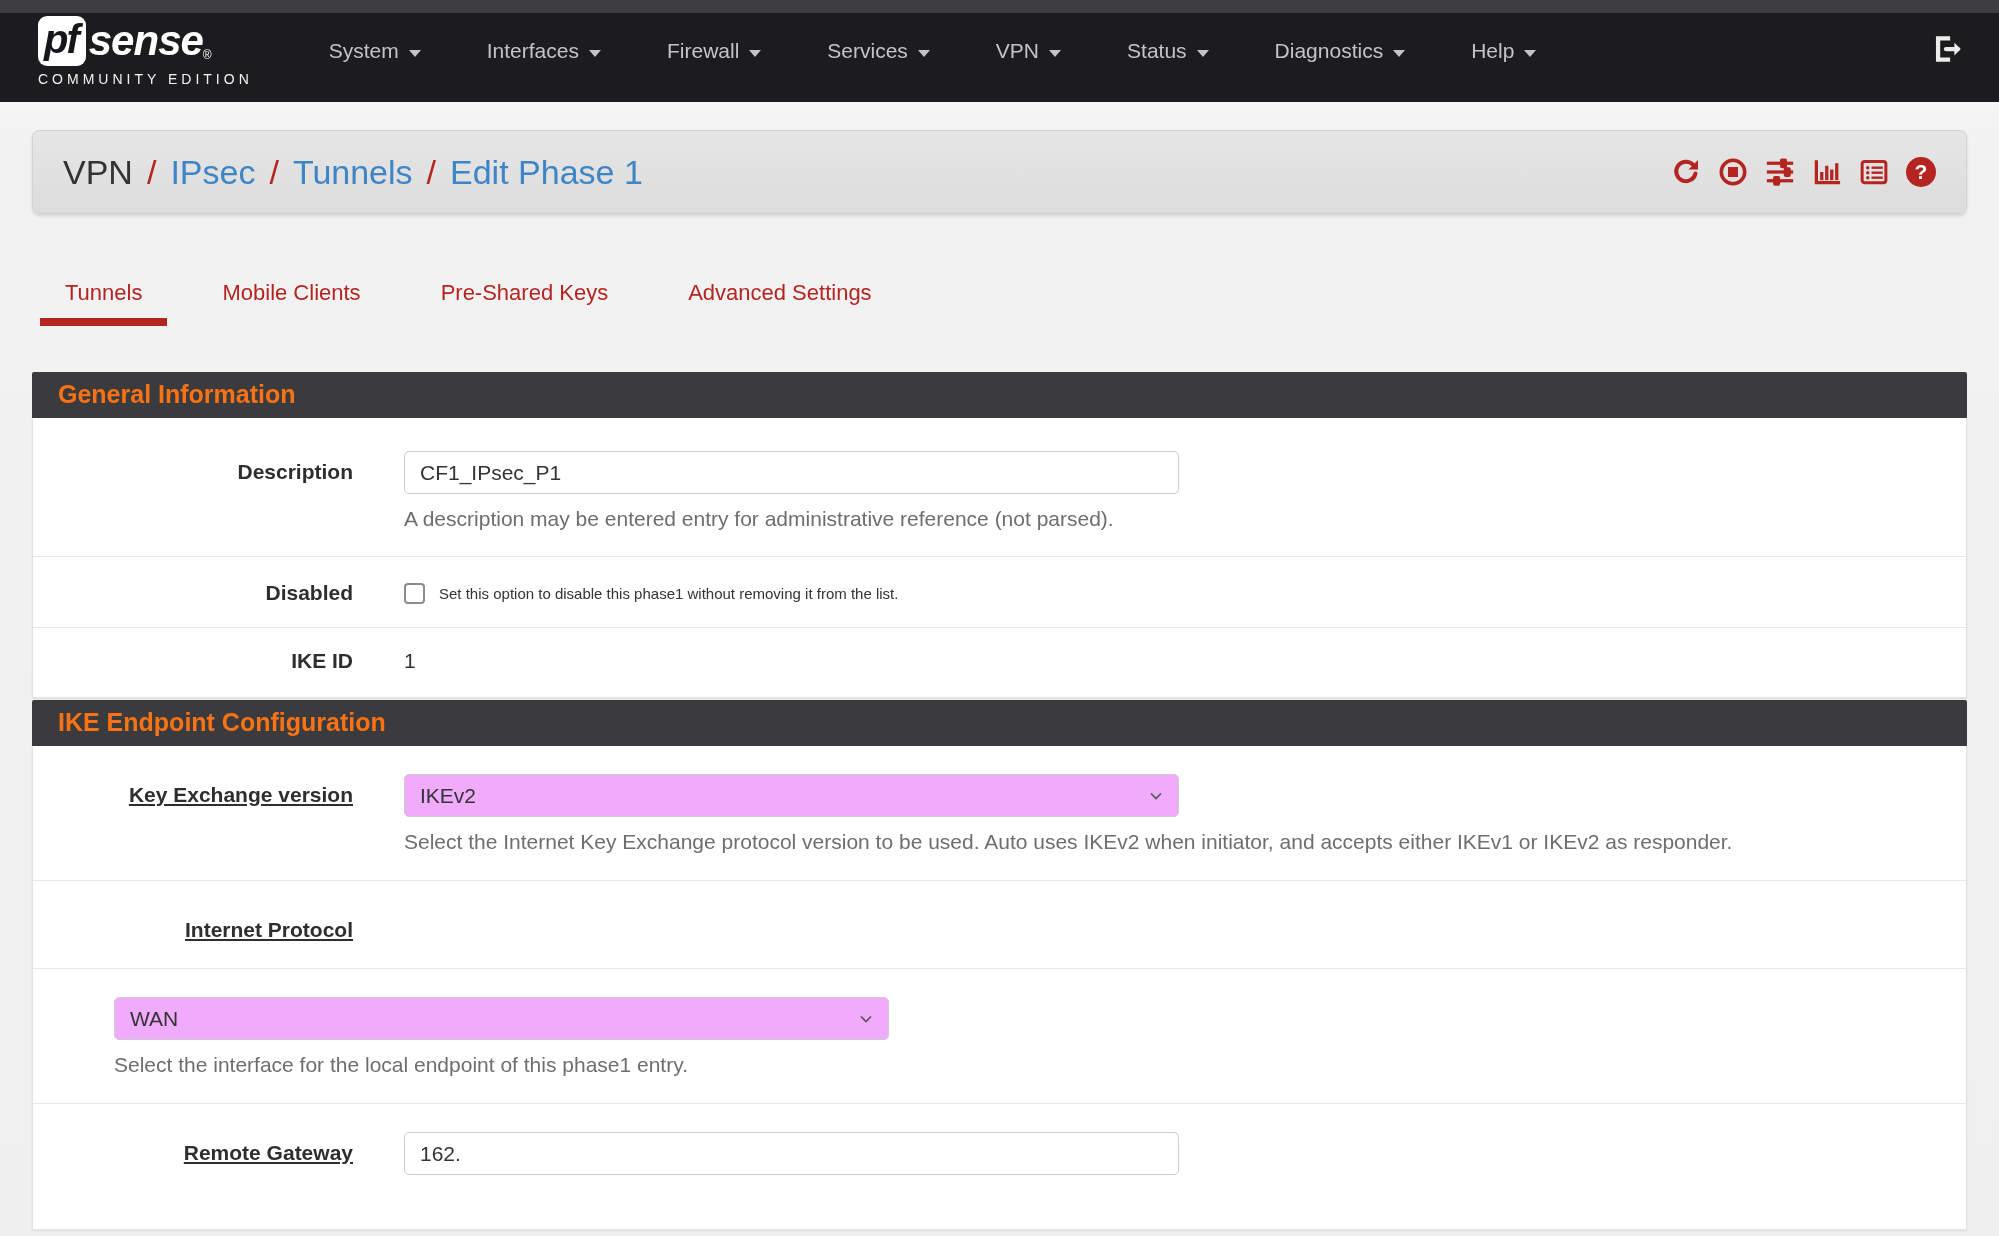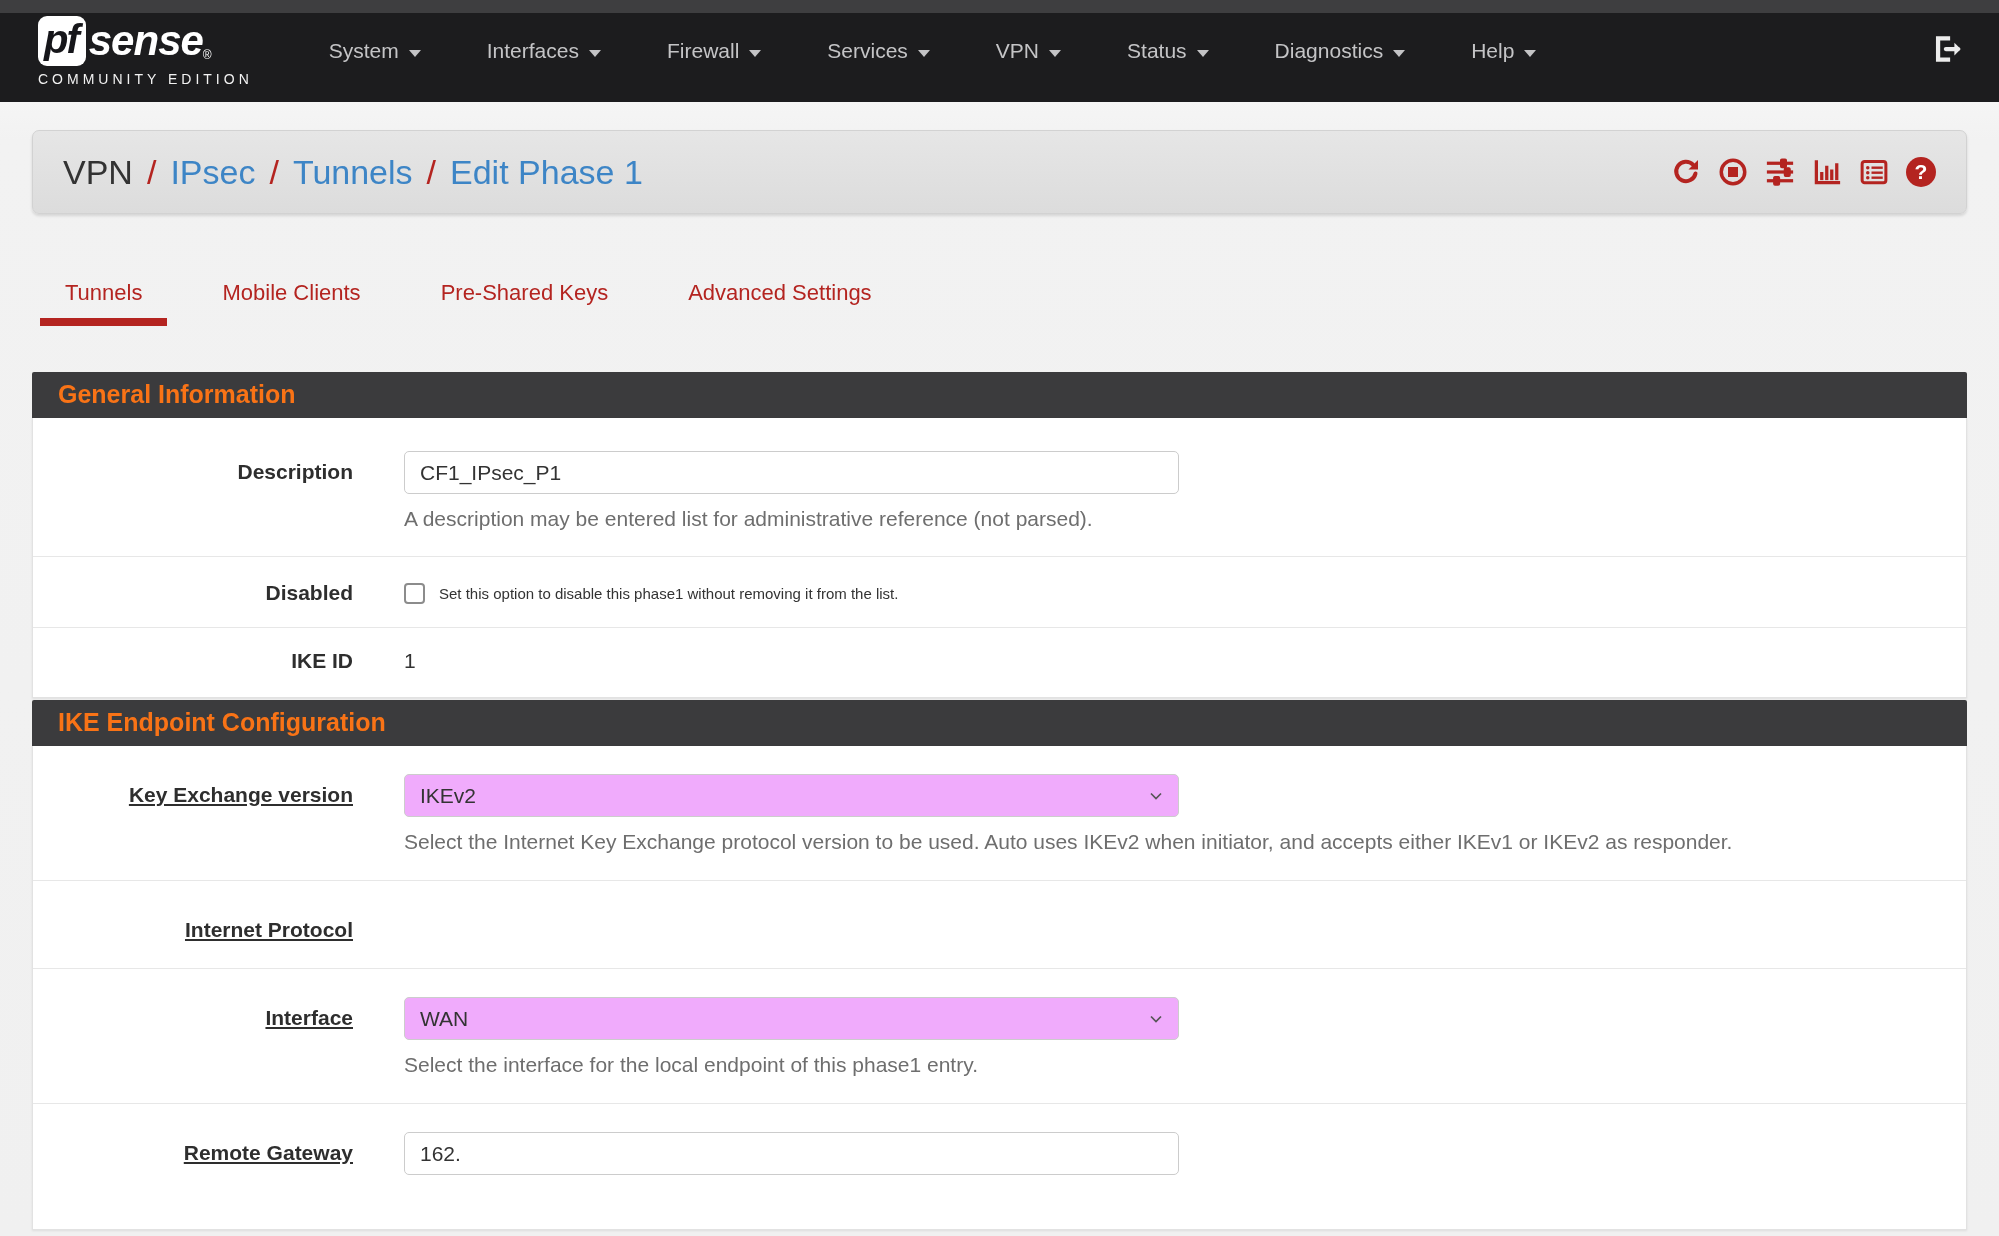--- a/index.html
+++ b/index.html
@@ -196,21 +196,21 @@
     <div class="tab">Advanced Settings</div>
   </div>
 
   <div class="section sec-general">
     <div class="sec-header">General Information</div>
     <div class="sec-body">
       <div class="frow row-pad-lg">
         <div class="lbl lbl-off">Description</div>
         <div class="field">
           <input class="txt-input" type="text" value="CF1_IPsec_P1" style="">
-          <div class="help">A description may be entered list for administrative reference (not parsed).</div>
+          <div class="help">A description may be entered entry for administrative reference (not parsed).</div>
         </div>
       </div>
       <div class="frow check-row">
         <div class="lbl">Disabled</div>
         <div class="field check-wrap">
           <input class="cbx" type="checkbox" style="">
           <span class="check-text">Set this option to disable this phase1 without removing it from the list.</span>
         </div>
       </div>
       <div class="frow row-pad-md">
@@ -236,21 +236,20 @@
                 </svg>
             </span>
           </div>
           <div class="help">Select the Internet Key Exchange protocol version to be used. Auto uses IKEv2 when initiator, and accepts either IKEv1 or IKEv2 as responder.</div>
         </div>
       </div>
       <div class="frow row-pad-rg">
         <div class="lbl u lbl-off">Internet Protocol</div>
       </div>
       <div class="frow row-pad-rg">
-        <div class="lbl u lbl-off">Interface</div>
         <div class="field">
           <div class="sel">
             <span>WAN</span>
             <span class="chev">
               <svg width="20" height="20" viewBox="0 0 24 24" fill="none" stroke="#555555" stroke-width="2">
                   <polyline points="6 9 12 15 18 9"></polyline>
                 </svg>
             </span>
           </div>
           <div class="help">Select the interface for the local endpoint of this phase1 entry.</div>

